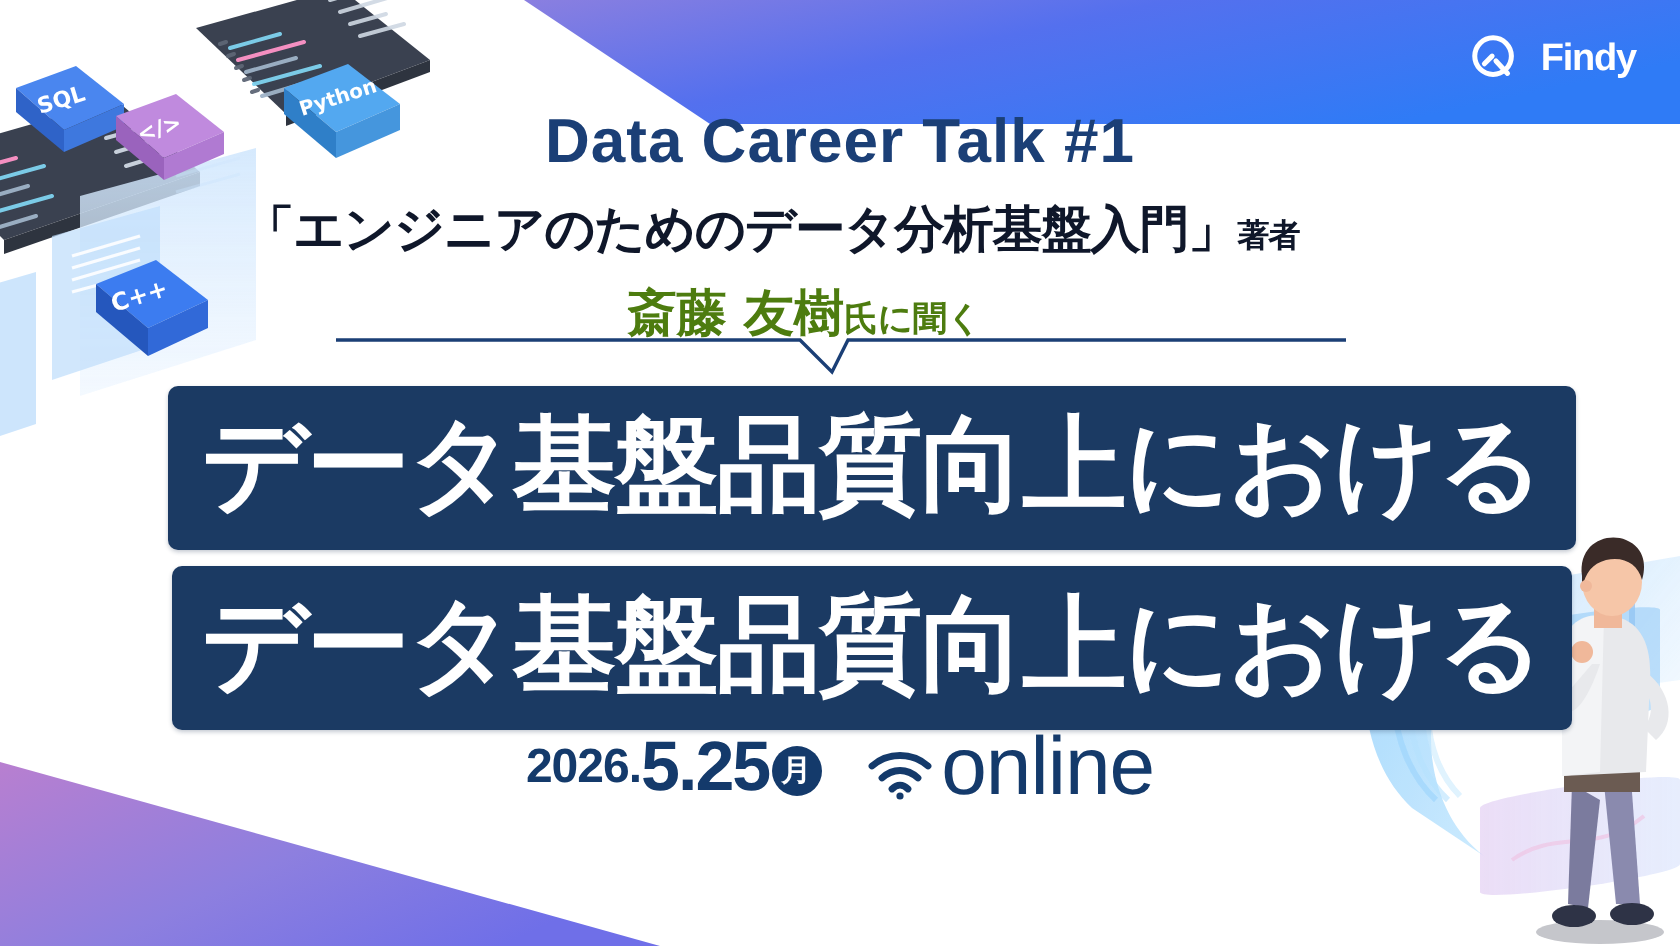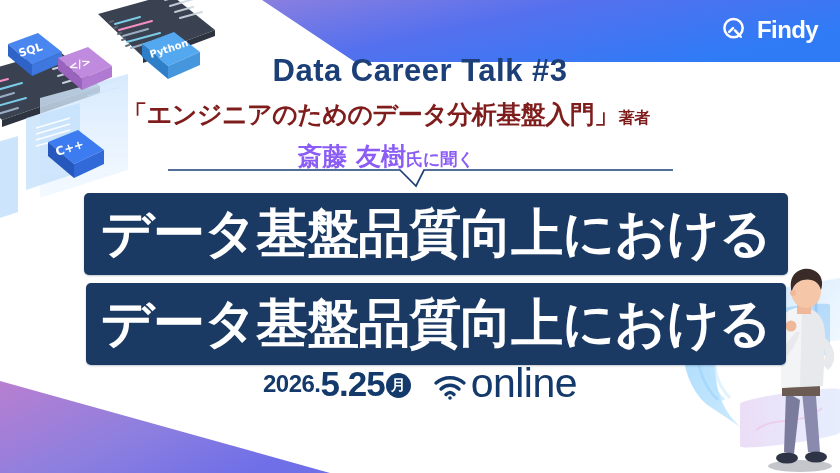--- a/index.html
+++ b/index.html
@@ -19,21 +19,21 @@
   .bg-svg{position:absolute;left:0;top:0;width:840px;height:473px;}
 
   
   .logo{
     position:absolute;right:22px;top:16px;
     display:flex;align-items:center;gap:9px;
     z-index:20;
   }
   .logo-mark{width:27px;height:27px;display:block;}
   .logo-text{
-    color:#ffffff;font-size:24px;font-weight:bold;
+    color:#ffffff;font-size:19px;font-weight:bold;
     letter-spacing:-0.6px;line-height:1;
     font-family:"Liberation Sans",sans-serif;
     text-align:center;
   }
 
   
   .content{
     position:absolute;left:0;top:0;width:840px;height:473px;
     z-index:15;pointer-events:none;
   }
@@ -44,32 +44,32 @@
     text-align:center;
     color:#1b3f76;
     font-size:31px;font-weight:bold;
     letter-spacing:0.5px;
     font-family:"Liberation Sans",sans-serif;
   }
 
   .book-line{
     position:absolute;top:98px;left:0;width:772px;
     text-align:center;
-    color:#7f1d1d;
+    color:#0f172a;
     font-size:25px;font-weight:bold;
     letter-spacing:-0.5px;
     white-space:nowrap;
     font-family:"DejaVu Sans",sans-serif;
   }
   .book-line .author-suffix{font-size:16px;}
 
   .speaker{
-    position:absolute;top:140px;left:0;width:772px;
+    position:absolute;top:140px;left:16px;width:772px;
     text-align:center;
-    color:#8b5cf6;
+    color:#4d7c0f;
     font-size:25px;font-weight:bold;
     white-space:nowrap;
     font-family:"DejaVu Sans",sans-serif;
   }
   .speaker .hon{font-size:17px;}
 
   .rule-wrap{
     position:absolute;top:166px;left:168px;width:505px;height:22px;
   }
 
@@ -317,21 +317,21 @@
     <svg class="logo-mark" viewBox="0 0 28 28">
       <circle cx="13" cy="12.5" r="9.5" fill="none" stroke="#ffffff" stroke-width="2.6"></circle>
       <path d="M 8.5 16.5 L 12.5 12.5" stroke="#ffffff" stroke-width="2.6" stroke-linecap="round"></path>
       <path d="M 14.5 15 L 20.5 21.5" stroke="#ffffff" stroke-width="2.6" stroke-linecap="round"></path>
     </svg>
     <span class="logo-text">Findy</span>
   </div>
 
   <div class="content">
 
-    <div class="eyebrow">Data Career  Talk #3</div>
+    <div class="eyebrow">Data Career  Talk #1</div>
 
     <div class="book-line">
       <span>「エンジニアのためのデータ分析基盤入門」</span><span class="author-suffix">著者</span>
     </div>
 
     <div class="speaker">
       <span>斎藤 友樹</span><span class="hon">氏に聞く</span>
     </div>
 
     <div class="rule-wrap">

